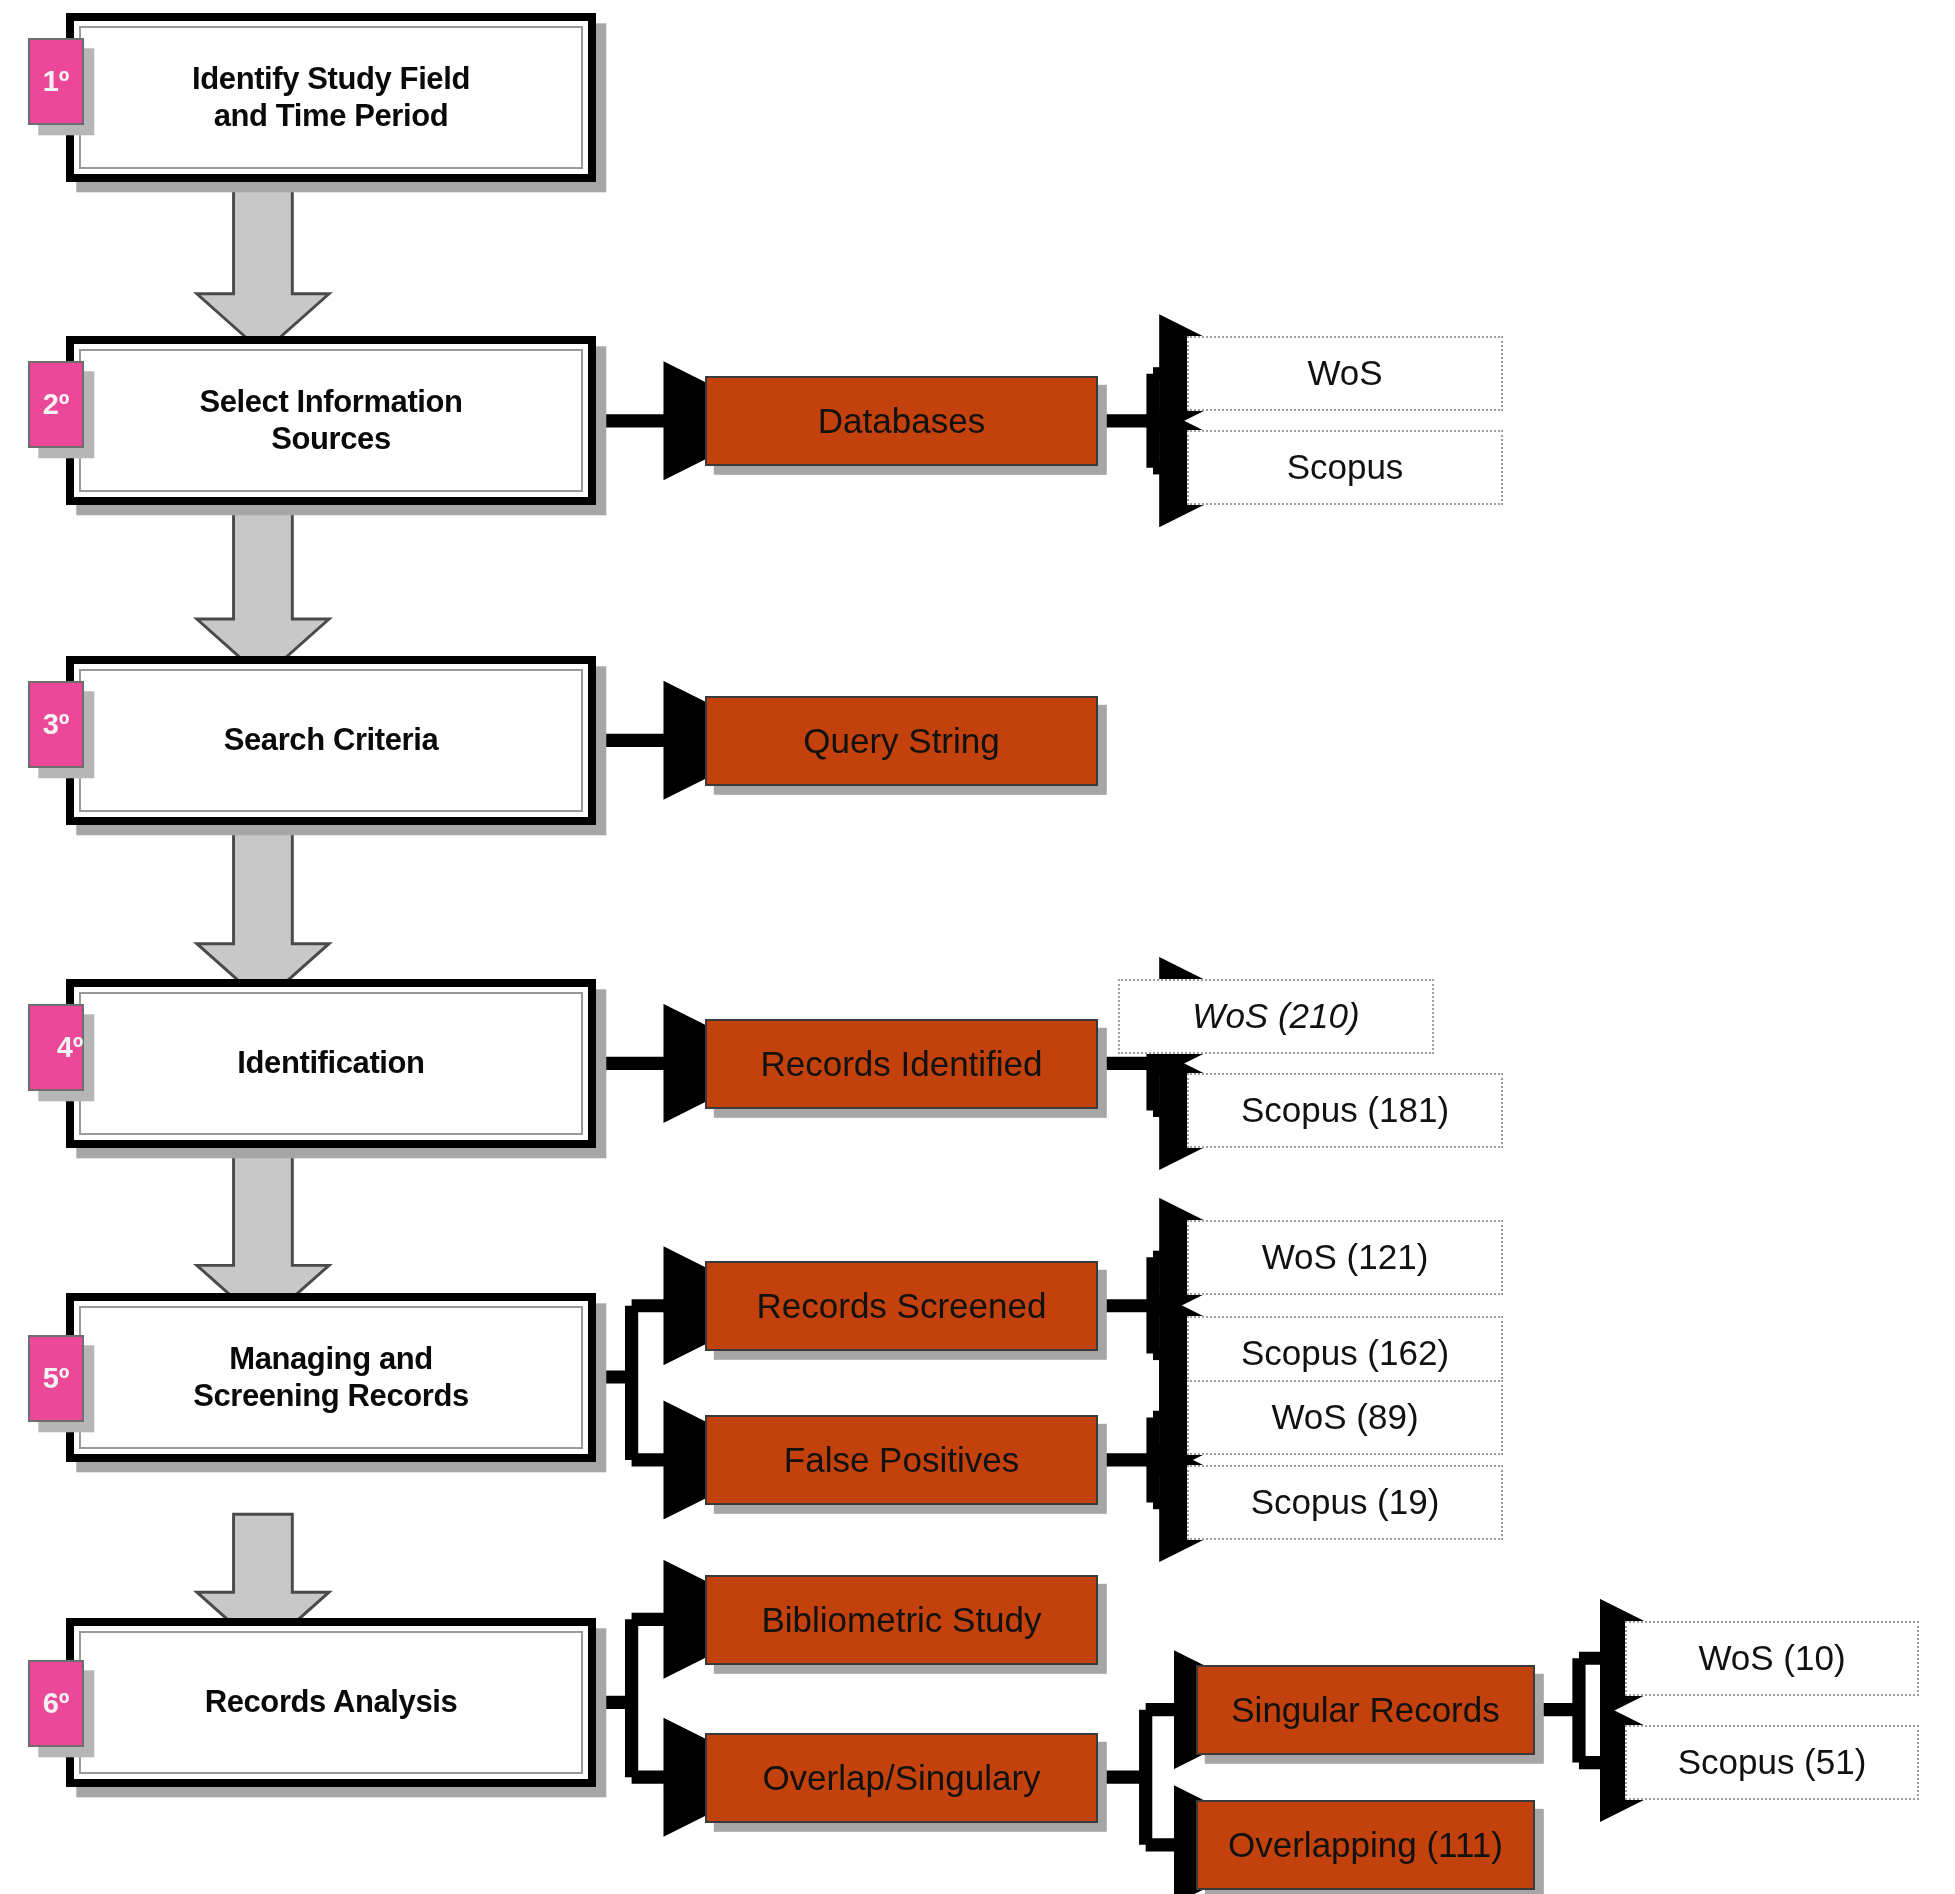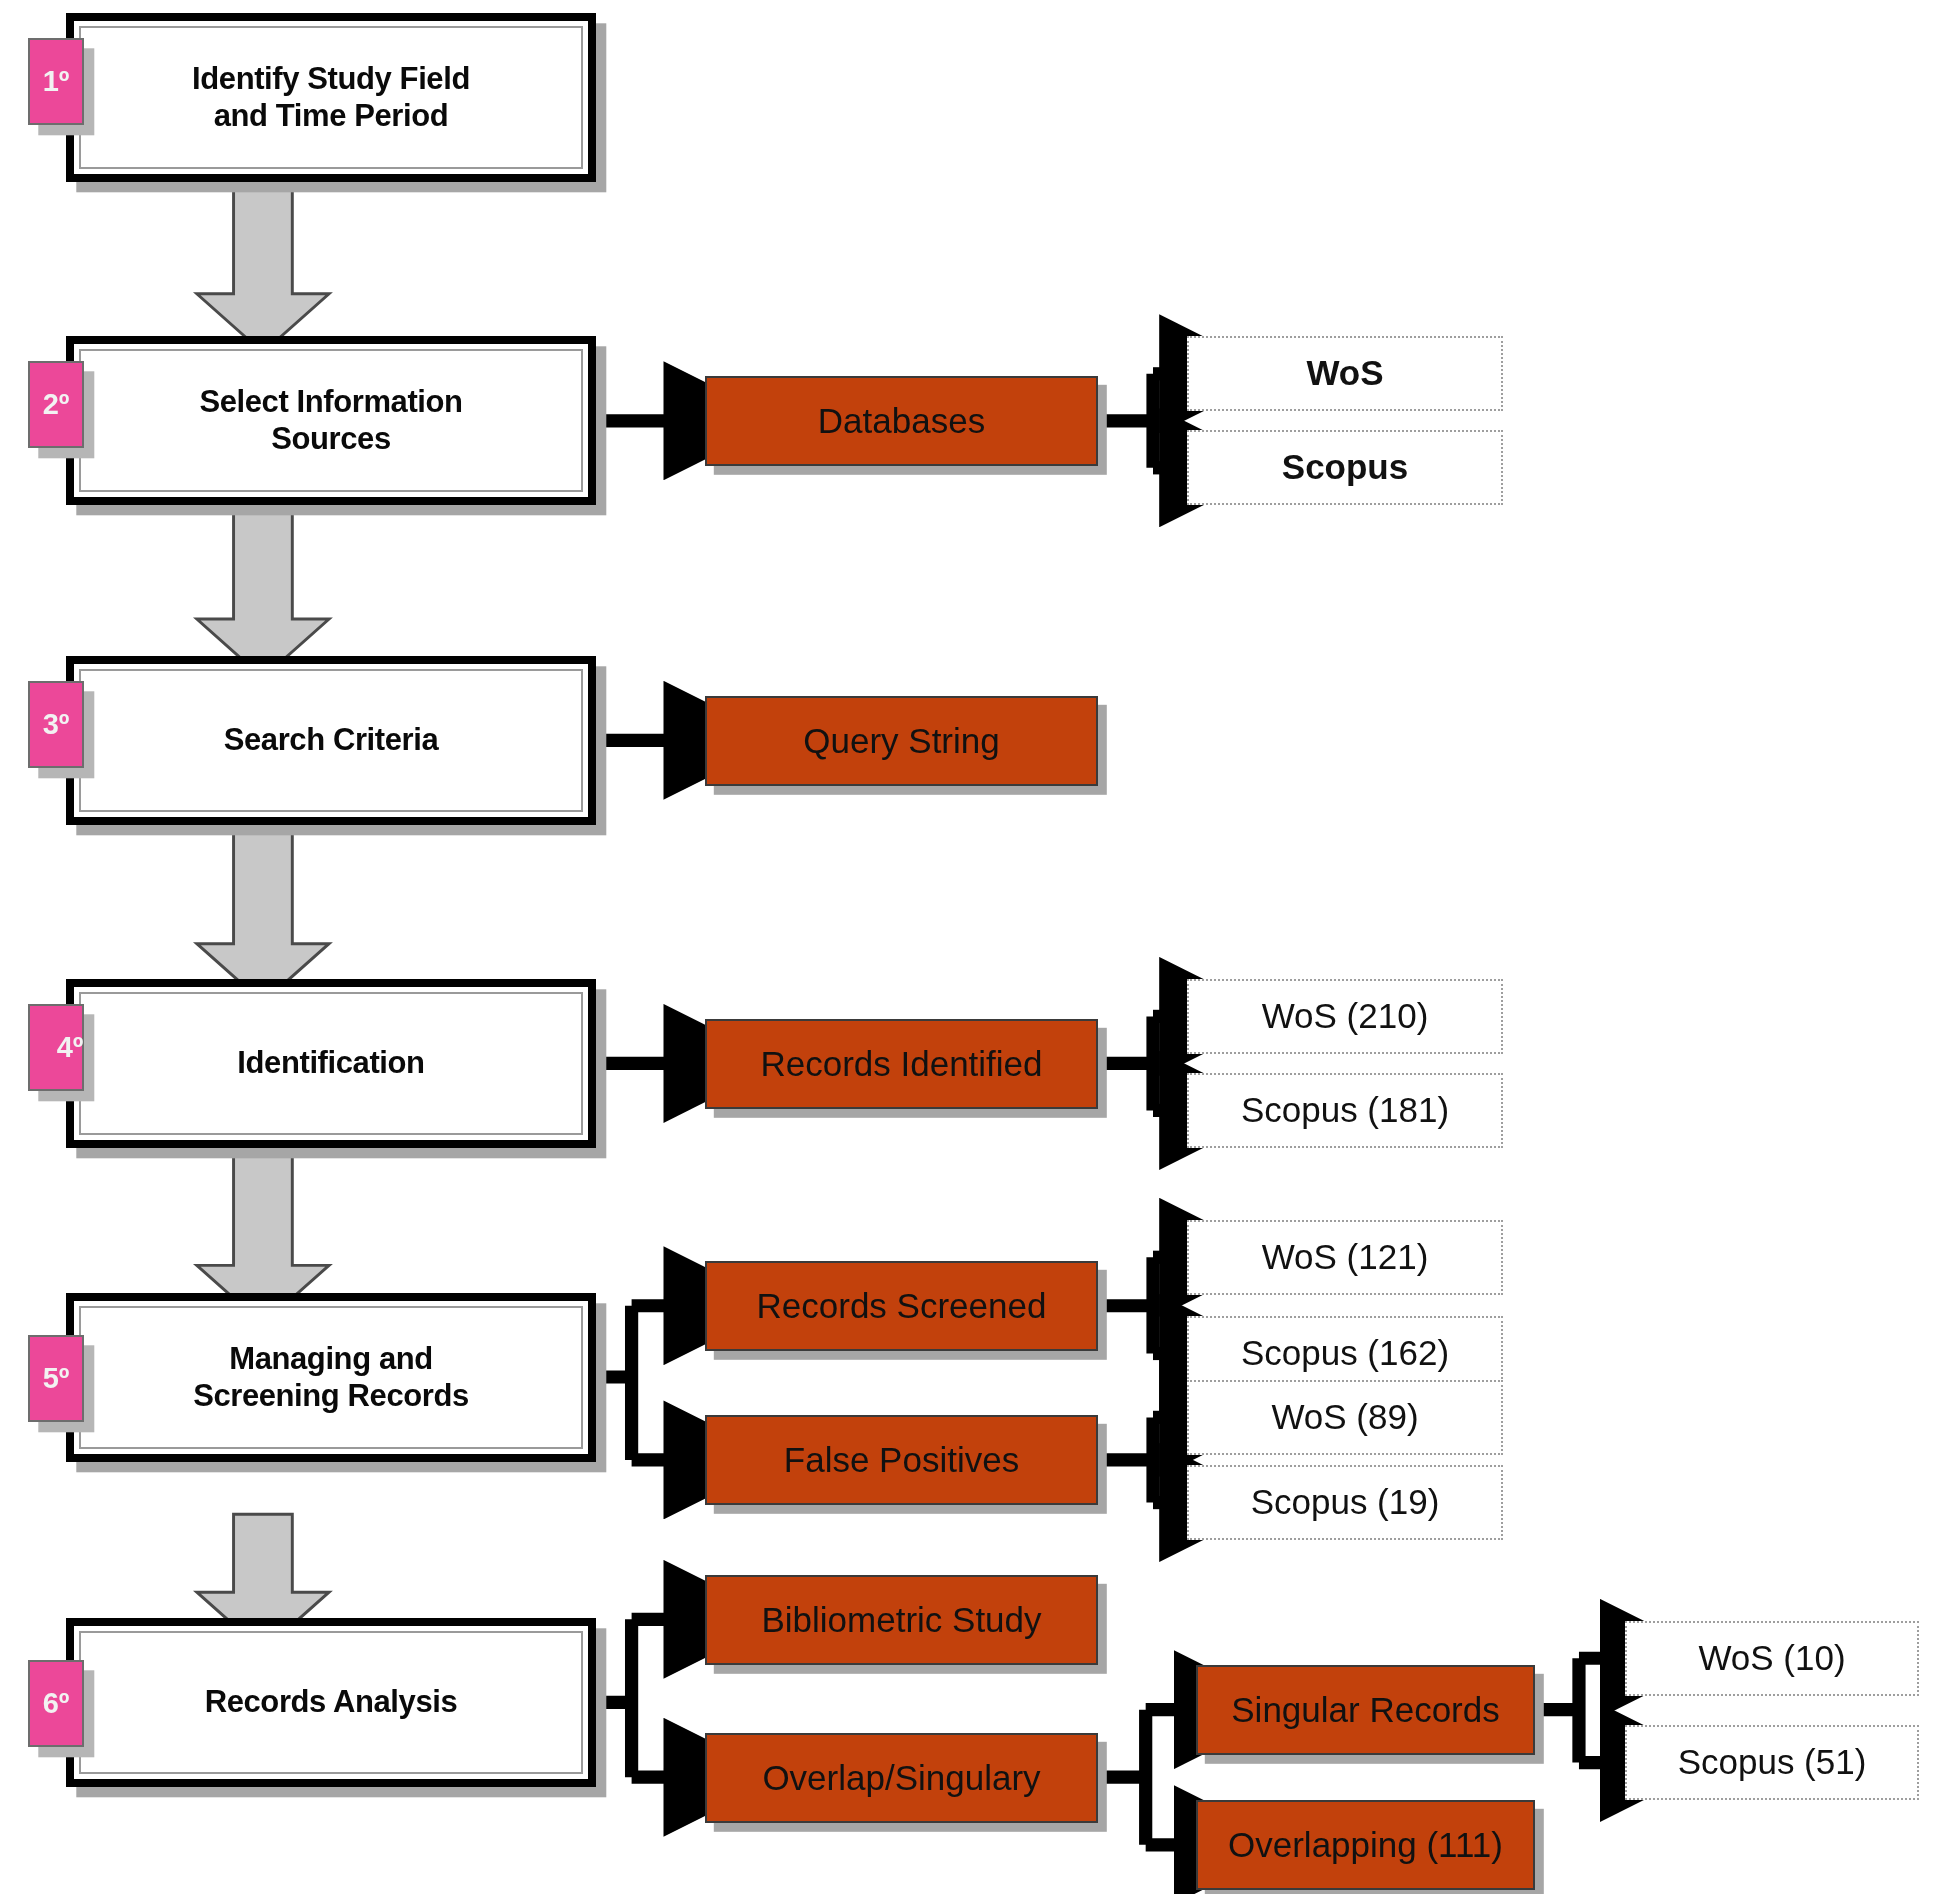--- a/index.html
+++ b/index.html
@@ -27,21 +27,21 @@
            box-sizing:border-box;box-shadow:8.8px 8.8px 0 0 #a6a6a6;
            display:flex;align-items:center;justify-content:center;}
   .mid-box .label{font-size:35px;color:#111111;text-align:center;
            line-height:1.1;white-space:nowrap;}
 
   
   .leaf-box{position:absolute;background:#ffffff;border:2.9px dotted #9e9e9e;
             box-sizing:border-box;display:flex;align-items:center;justify-content:center;}
   .leaf-box .label{font-size:35px;color:#111111;text-align:center;
             line-height:1.1;white-space:nowrap;}
-  .leaf-box.bold .label{font-weight:bold;}
+  .leaf-box.bold .label{font-weight:normal;}
 </style>
 </head>
 <body>
 
 <div id="stage">
 
   <svg id="connectors" viewBox="0 0 2662 2579">
     <defs>
       <marker id="ah" markerWidth="9" markerHeight="9" refX="1.2" refY="4.5" orient="auto" markerUnits="strokeWidth">
         <path d="M0,0 L9,4.5 L0,9 Z" fill="#000000"></path>
@@ -183,21 +183,21 @@
       </div>
     </div>
   </div>
   <div class="badge" style="left:28px;top:1004px;padding-left:28px;">
     <span>4º</span>
   </div>
 
   <div class="mid-box" style="left:705px;top:1019px;width:393px;height:90px;">
     <div class="label">Records Identified</div>
   </div>
-  <div class="leaf-box" style="left:1187px;top:979px;width:316px;height:75px;">
+  <div class="leaf-box" style="left:1118px;top:979px;width:316px;height:75px;font-style:italic;">
     <div class="label">WoS (210)</div>
   </div>
   <div class="leaf-box" style="left:1187px;top:1073px;width:316px;height:75px;">
     <div class="label">Scopus (181)</div>
   </div>
 
   <div class="stage-box" style="left:66px;top:1293px;width:530px;height:169px;">
     <div class="inner">
       <div class="label">
         <div>Managing and</div>

